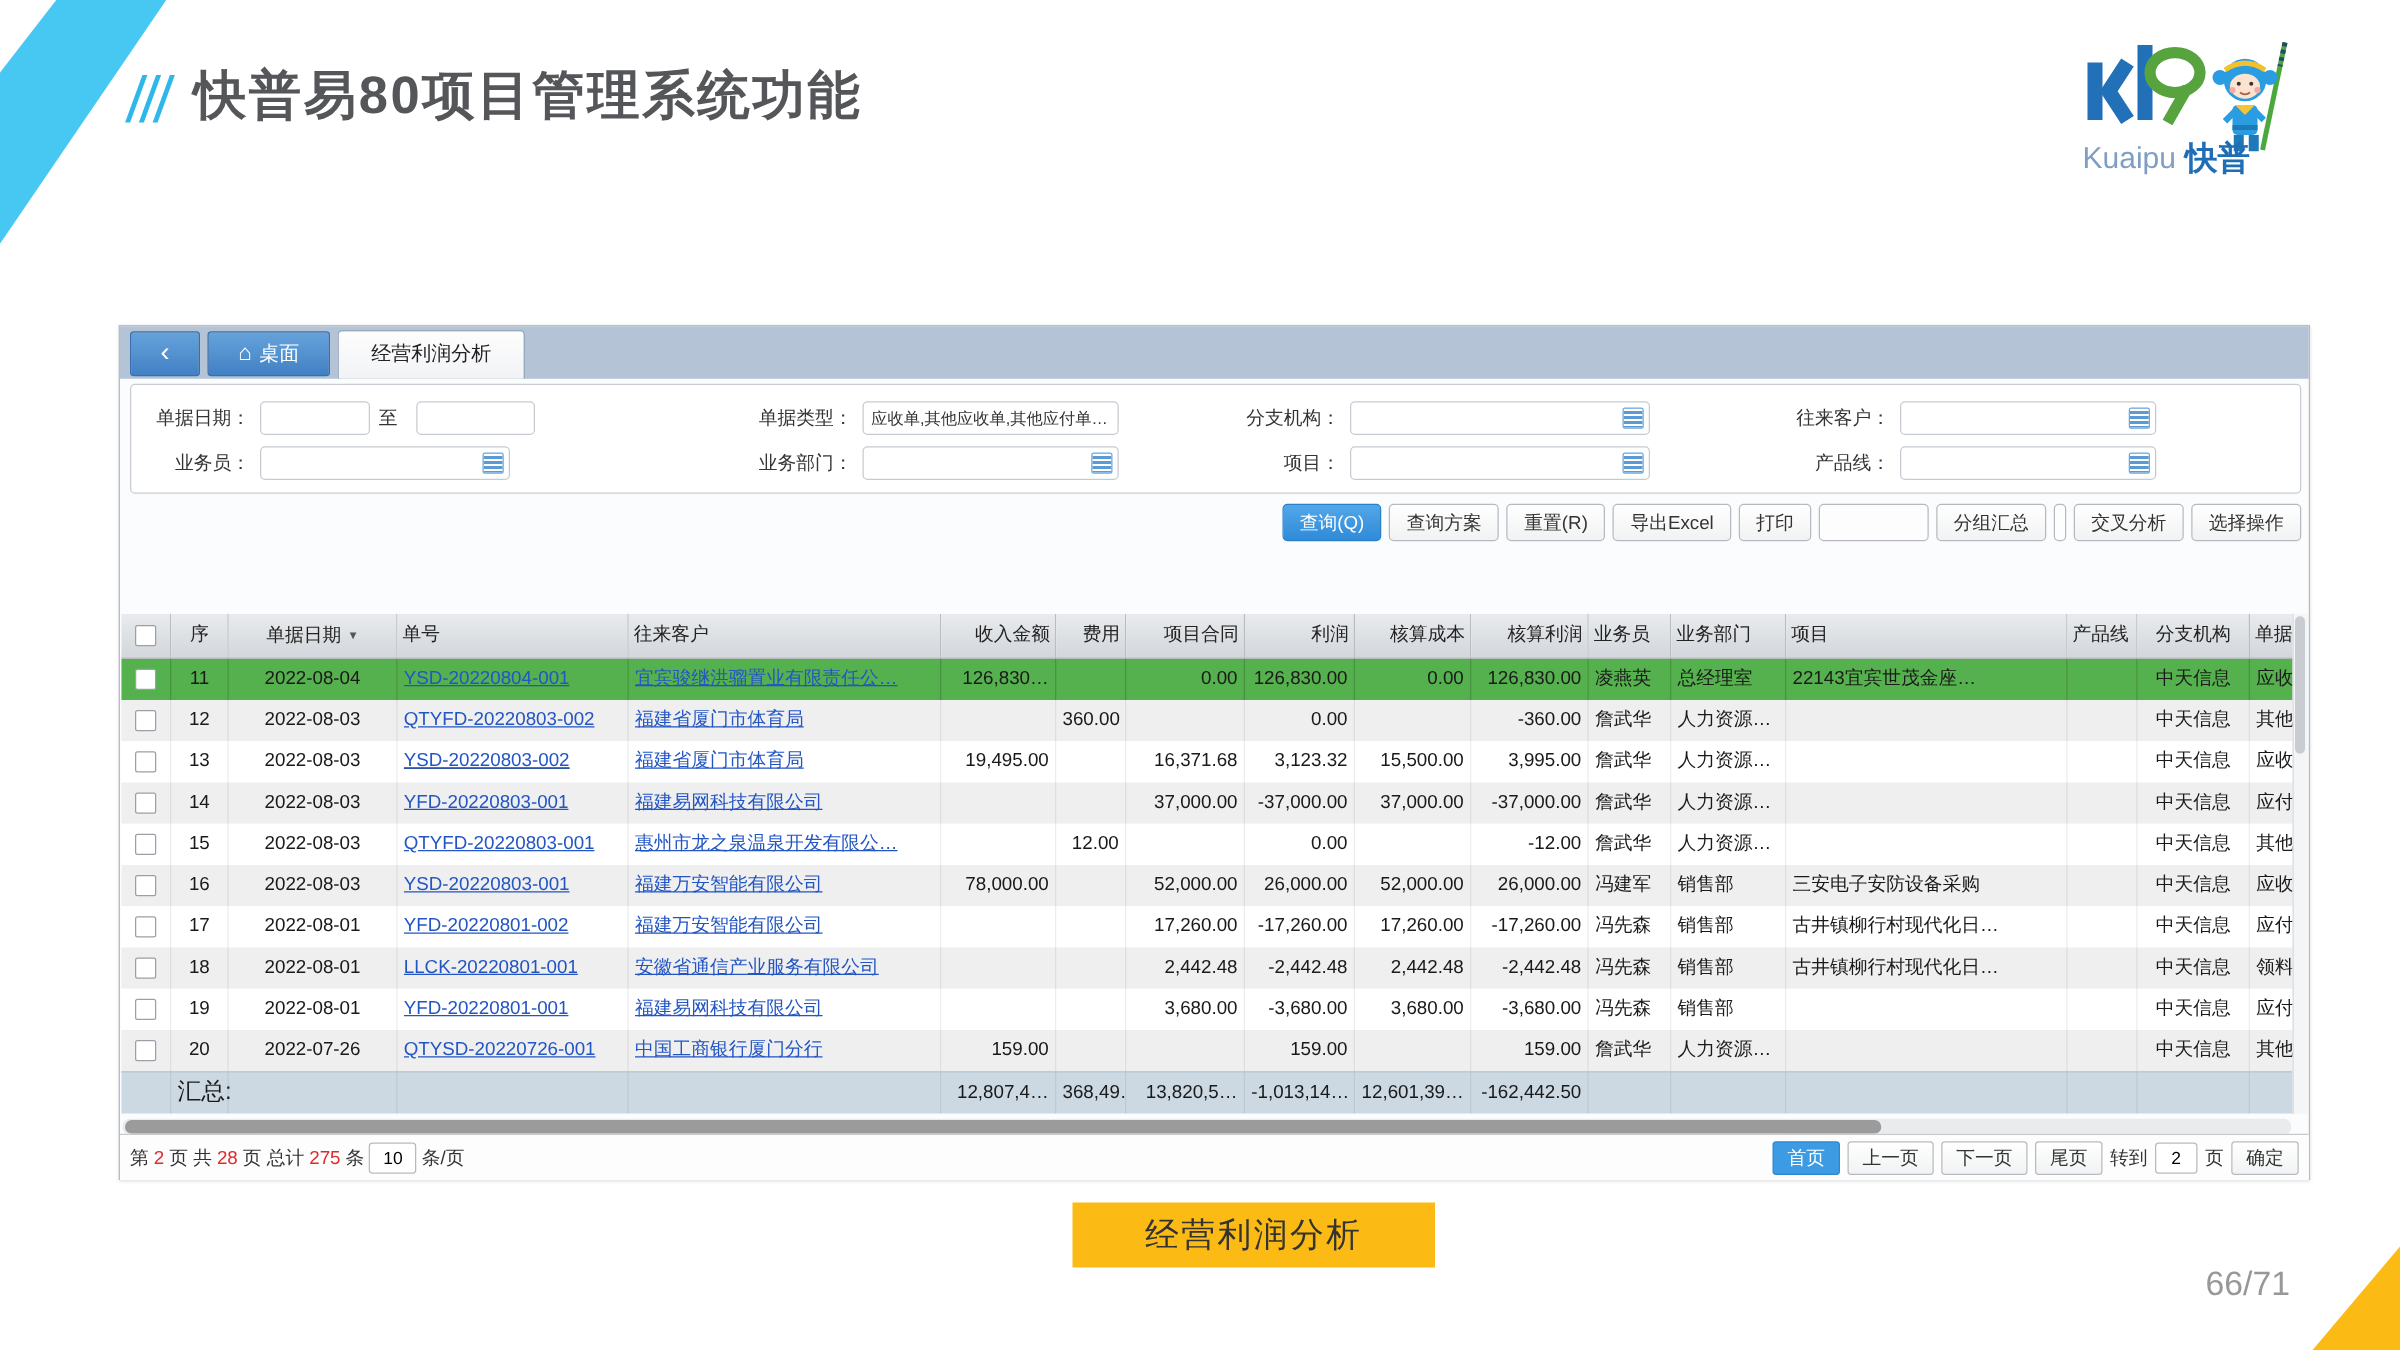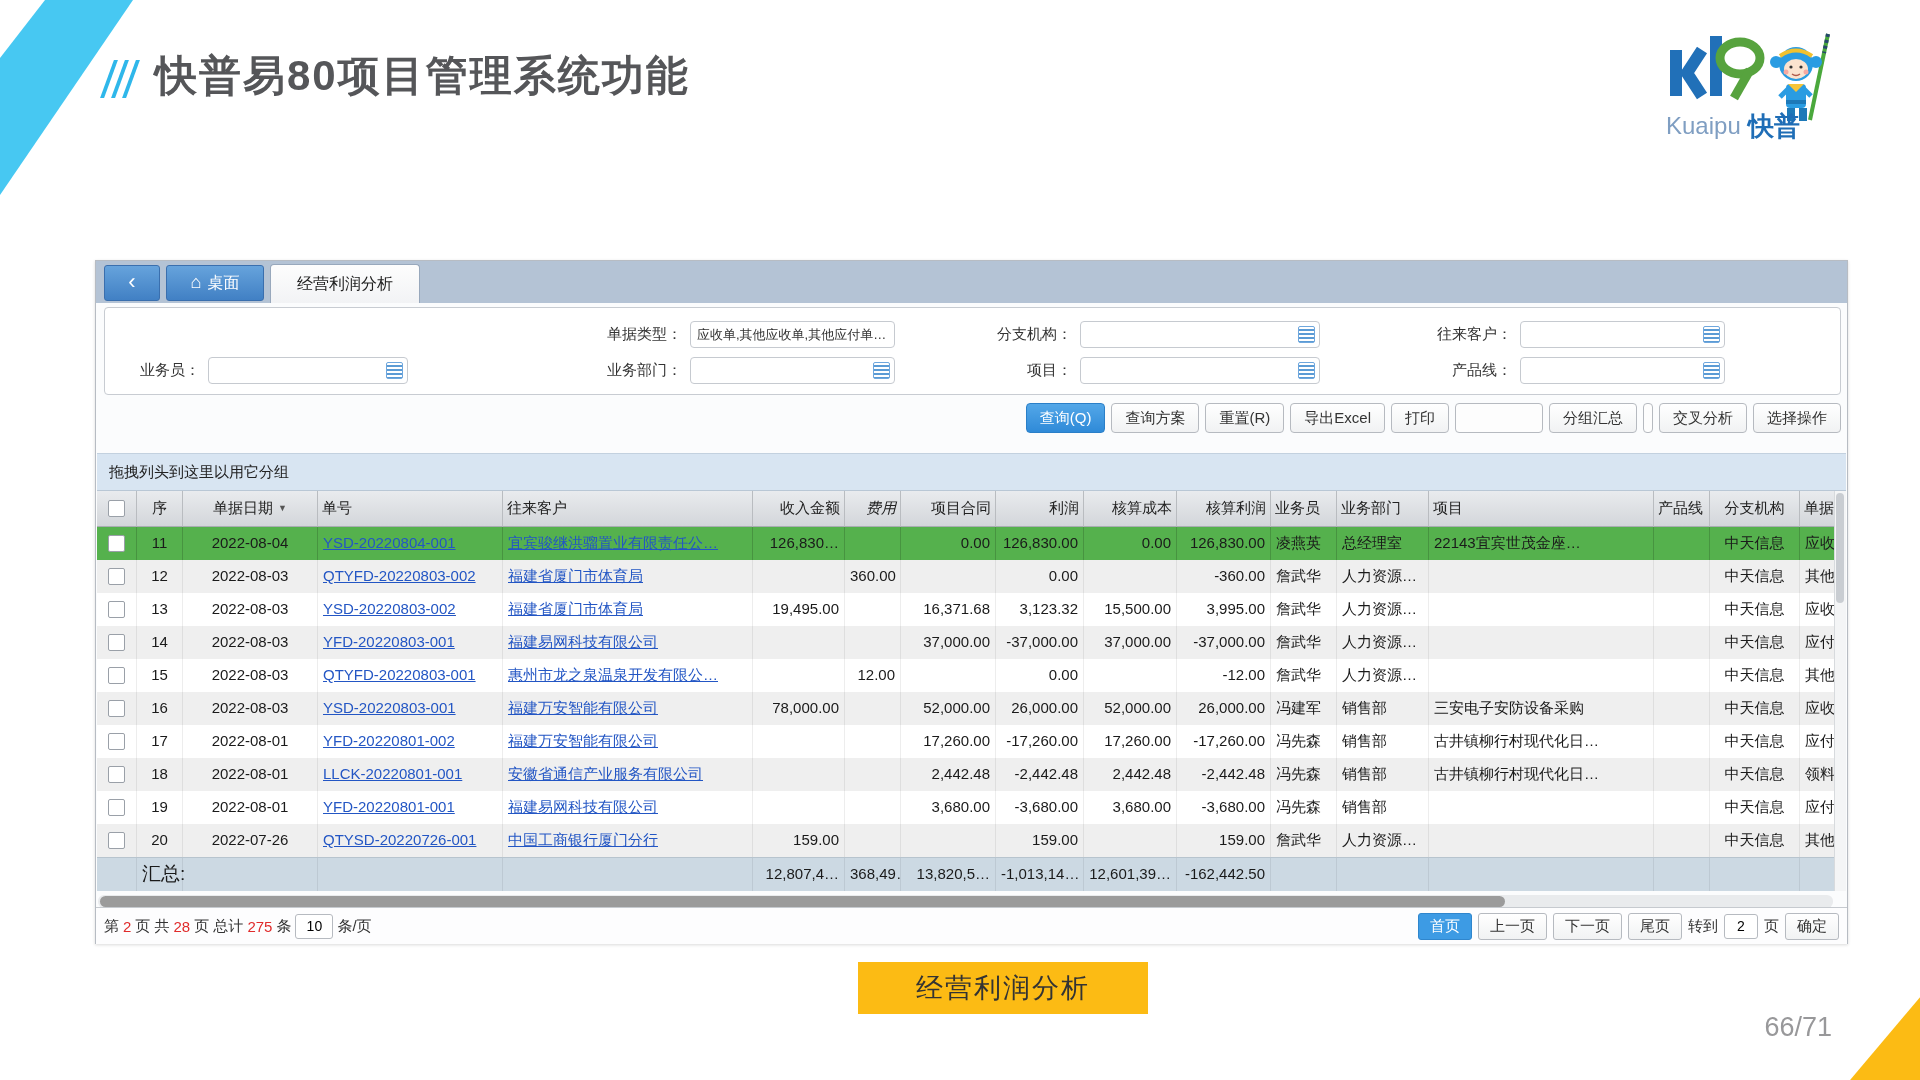--- a/index.html
+++ b/index.html
@@ -160,20 +160,26 @@
 
   <div class="app-window">
 
     <div class="tabstrip">
       <div class="nav-back">‹</div>
       <div class="tab-desktop"><span class="home">⌂</span><span>桌面</span></div>
       <div class="tab-active">经营利润分析</div>
     </div>
 
     <div class="filter-panel">
+        <div class="field r0 c0">
+          <span class="flabel">单据日期：</span>
+          <span class="inputwrap" style="width: 88px;"><input class="finput" style=""></span>
+          <span class="to-label">至</span>
+          <span class="inputwrap" style="width: 95px;"><input class="finput" style=""></span>
+        </div>
         <div class="field r0 c1">
           <span class="flabel">单据类型：</span>
           <span class="inputwrap" style="width: 205px;"><input class="finput dense" value="应收单,其他应收单,其他应付单…" style=""></span>
         </div>
         <div class="field r0 c2">
           <span class="flabel">分支机构：</span>
           <span class="inputwrap picker" style="width: 240px;"><input class="finput" style=""><span class="picker-icon"></span></span>
         </div>
         <div class="field r0 c3">
           <span class="flabel">往来客户：</span>
@@ -203,34 +209,33 @@
         <button class="tbtn">重置(R)</button>
         <button class="tbtn">导出Excel</button>
         <button class="tbtn">打印</button>
         <button class="tbtn blank"></button>
         <button class="tbtn">分组汇总</button>
         <button class="tbtn sep"></button>
         <button class="tbtn">交叉分析</button>
         <button class="tbtn">选择操作</button>
       </div>
 
-    <div class="group-bar">拖拽列头到这里以用它分组</div>
 
     <div class="grid-viewport">
       <div class="grid-inner">
         <div class="grid-head">
             <div class="hcell a-center" style="width: 40px; display: flex; align-items: center; justify-content: center;">
               <div class="cbx"></div>
             </div>
             <div class="hcell a-center" style="width: 46px;"><span>序</span></div>
             <div class="hcell a-center" style="width: 135px;"><span>单据日期</span><span class="caret">▼</span></div>
             <div class="hcell a-left" style="width: 185px;"><span>单号</span></div>
             <div class="hcell a-left" style="width: 250px;"><span>往来客户</span></div>
             <div class="hcell a-right" style="width: 92px;"><span>收入金额</span></div>
-            <div class="hcell a-right" style="width: 56px; font-style: italic;"><span>费用</span></div>
+            <div class="hcell a-right" style="width: 56px;"><span>费用</span></div>
             <div class="hcell a-right" style="width: 95px;"><span>项目合同</span></div>
             <div class="hcell a-right" style="width: 88px;"><span>利润</span></div>
             <div class="hcell a-right" style="width: 93px;"><span>核算成本</span></div>
             <div class="hcell a-right" style="width: 94px;"><span>核算利润</span></div>
             <div class="hcell a-left" style="width: 66px;"><span>业务员</span></div>
             <div class="hcell a-left" style="width: 92px;"><span>业务部门</span></div>
             <div class="hcell a-left" style="width: 225px;"><span>项目</span></div>
             <div class="hcell a-left" style="width: 56px;"><span>产品线</span></div>
             <div class="hcell a-center" style="width: 90px;"><span>分支机构</span></div>
             <div class="hcell a-left" style="width: 85px;"><span>单据类型</span></div>

